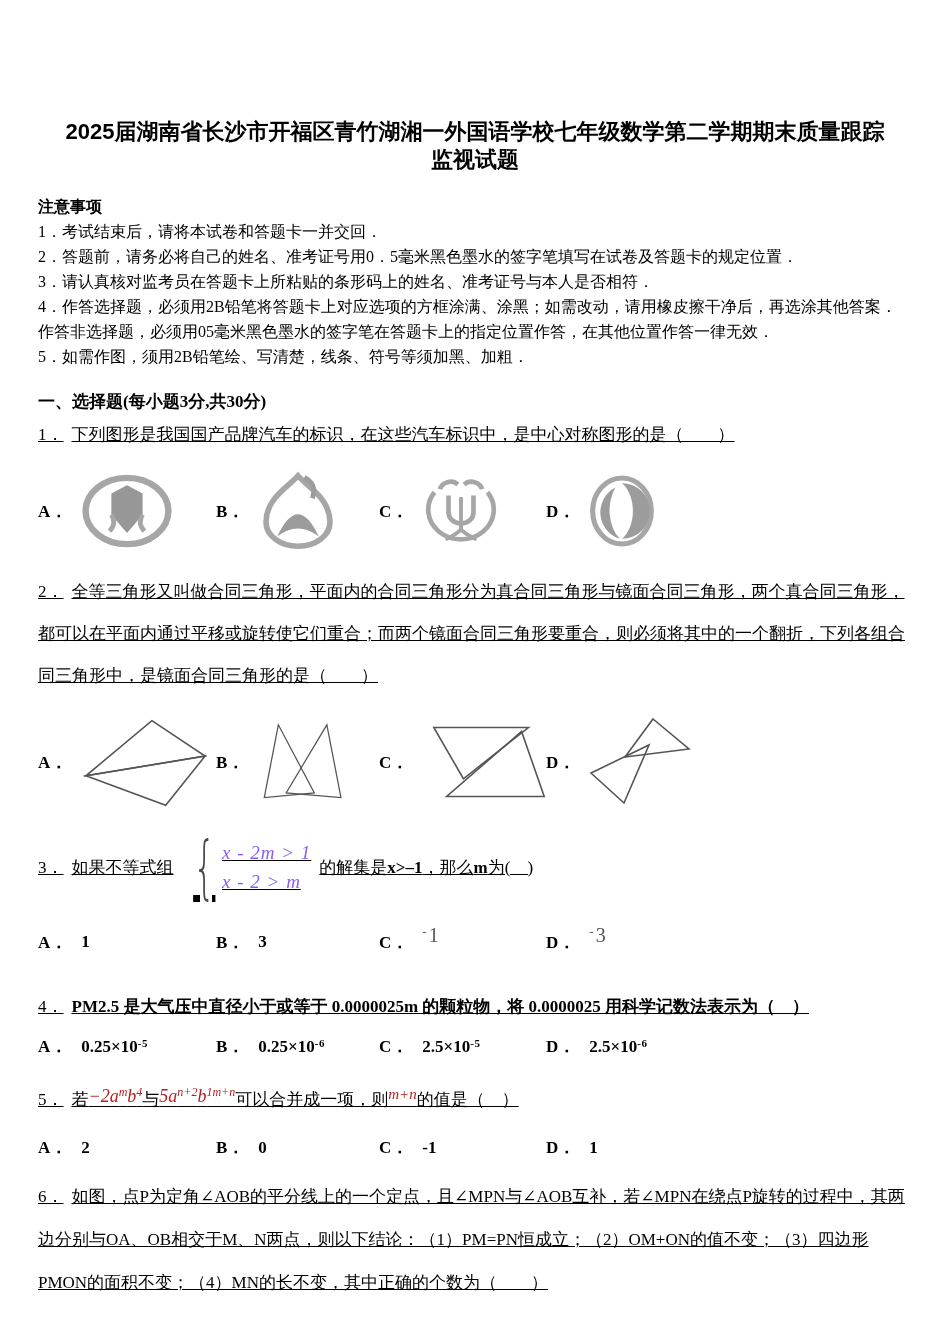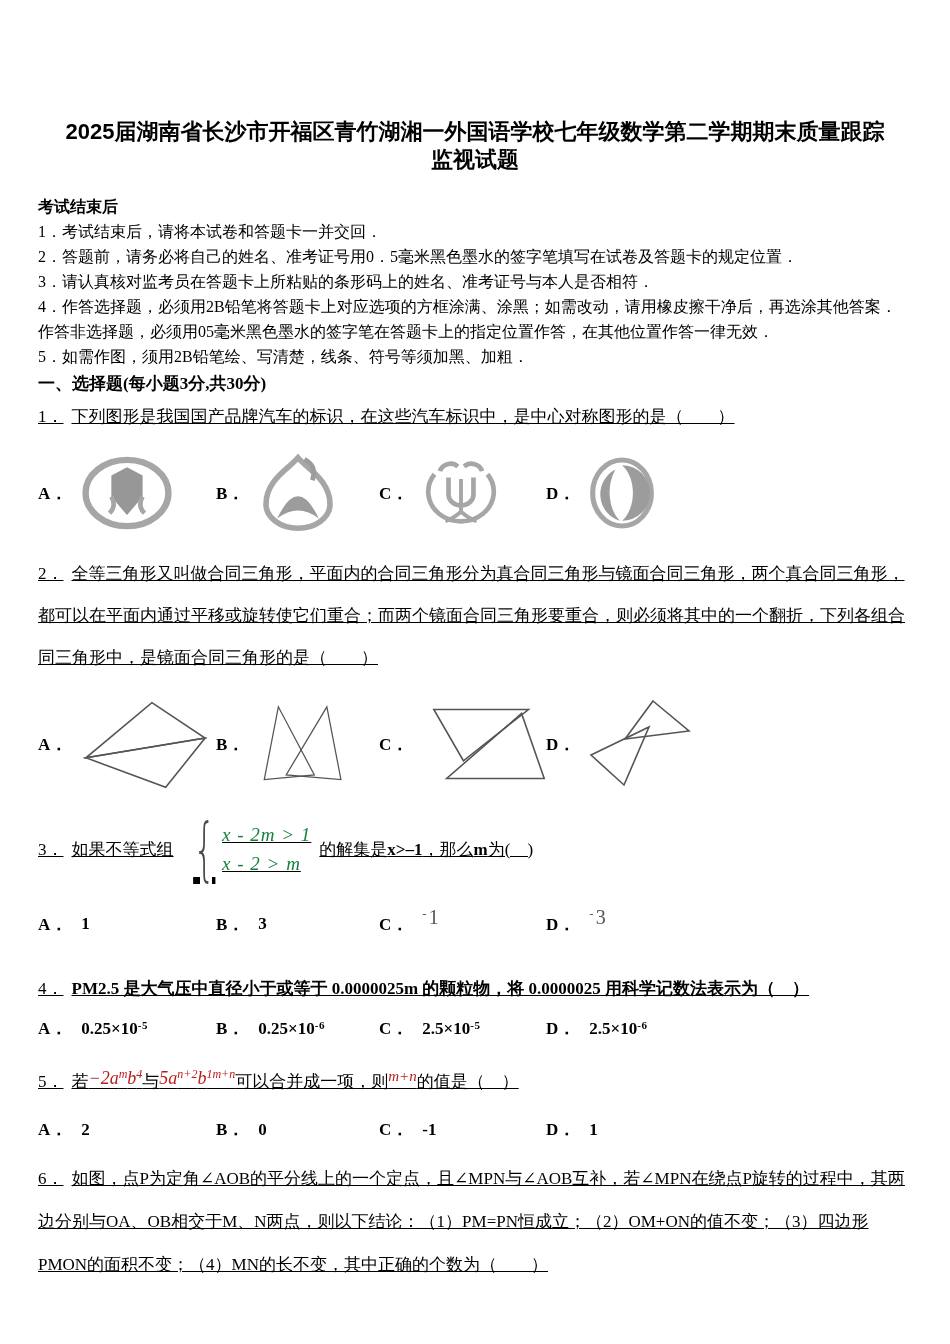--- a/index.html
+++ b/index.html
@@ -12,21 +12,21 @@
          font-family:"Liberation Sans","DejaVu Sans",sans-serif;
          font-weight:bold;font-size:22px;}
   .title .t1{display:block;line-height:28px;}
   .title .t2{display:block;line-height:28px;}
 
   
   .notes{margin-top:20px;font-size:16px;line-height:25px;}
   .notes-heading{font-weight:bold;}
   .note{margin:0;}
 
-  .section-heading{margin-top:4px;font-weight:bold;font-size:17px;line-height:22px;}
+  .section-heading{margin-top:22px;font-weight:bold;font-size:17px;line-height:22px;}
 
   .q{font-size:17px;text-decoration:underline;}
   .qline{margin-top:10px;line-height:23px;}
   .qpara{margin-top:12px;line-height:42px;}
   .qnum{margin-right:8px;}
 
   
   .opt-row{display:flex;align-items:center;margin-top:8px;}
   .opt-row .col1{width:178px;}
   .opt-row .col2{width:163px;}
@@ -39,21 +39,21 @@
 
   
   .logo svg, .tri svg{display:block;}
 
   
   .q3line{display:flex;align-items:center;margin-top:16px;min-height:82px;line-height:23px;}
   .system{display:inline-flex;align-items:center;margin:0 8px;}
   .brace{display:inline-block;font-family:"DejaVu Sans",sans-serif;font-weight:100;
          font-size:70px;line-height:72px;transform:scaleX(.5);color:#4a4a4a;margin-right:-4px;}
   .eqs{display:flex;flex-direction:column;gap:7px;}
-  .eq{font-style:italic;color:#15803d;font-size:19px;line-height:22px;letter-spacing:1px;
+  .eq{font-style:italic;color:#8b5cf6;font-size:19px;line-height:22px;letter-spacing:1px;
       font-family:"Liberation Serif","DejaVu Serif",serif;}
   .blat{font-weight:bold;}
 
   .mathneg{color:#555;font-size:20px;position:relative;top:-7px;font-weight:normal;}
   .mathneg .mneg{font-size:13px;vertical-align:6px;margin-right:2px;}
 
   sup.exp{font-size:11px;vertical-align:5px;letter-spacing:.5px;}
 
   
   .mexpr{font-style:italic;color:#b91c1c;font-size:18px;
@@ -68,21 +68,21 @@
 <body>
 
 <div class="page">
 
   <h1 class="title">
     <span class="t1">2025届湖南省长沙市开福区青竹湖湘一外国语学校七年级数学第二学期期末质量跟踪</span>
     <span class="t2">监视试题</span>
   </h1>
 
   <div class="notes">
-    <div class="notes-heading">考试结束后</div>
+    <div class="notes-heading">注意事项</div>
     <p class="note">1．考试结束后，请将本试卷和答题卡一并交回．</p>
     <p class="note">2．答题前，请务必将自己的姓名、准考证号用0．5毫米黑色墨水的签字笔填写在试卷及答题卡的规定位置．</p>
     <p class="note">3．请认真核对监考员在答题卡上所粘贴的条形码上的姓名、准考证号与本人是否相符．</p>
     <p class="note">4．作答选择题，必须用2B铅笔将答题卡上对应选项的方框涂满、涂黑；如需改动，请用橡皮擦干净后，再选涂其他答案．作答非选择题，必须用05毫米黑色墨水的签字笔在答题卡上的指定位置作答，在其他位置作答一律无效．</p>
     <p class="note">5．如需作图，须用2B铅笔绘、写清楚，线条、符号等须加黑、加粗．</p>
   </div>
 
   <div class="section-heading">一、选择题(每小题3分,共30分)</div>
 
   <p class="q qline"><span class="qnum">1．</span><span>下列图形是我国国产品牌汽车的标识，在这些汽车标识中，是中心对称图形的是（　　）</span></p>

